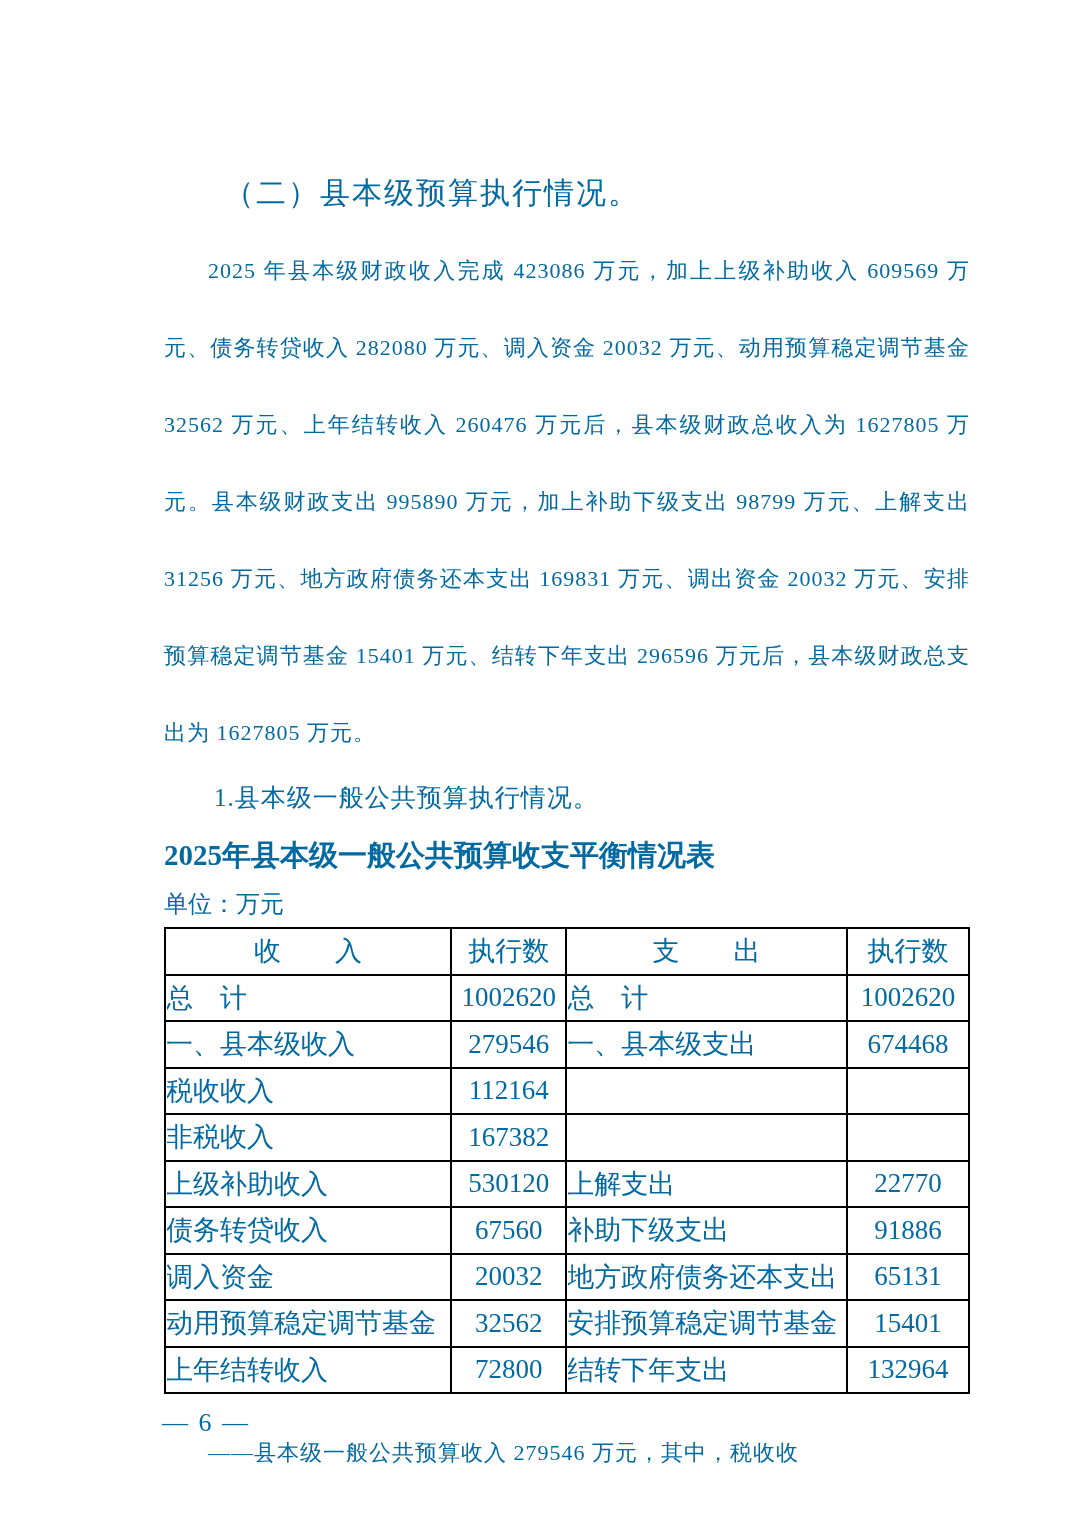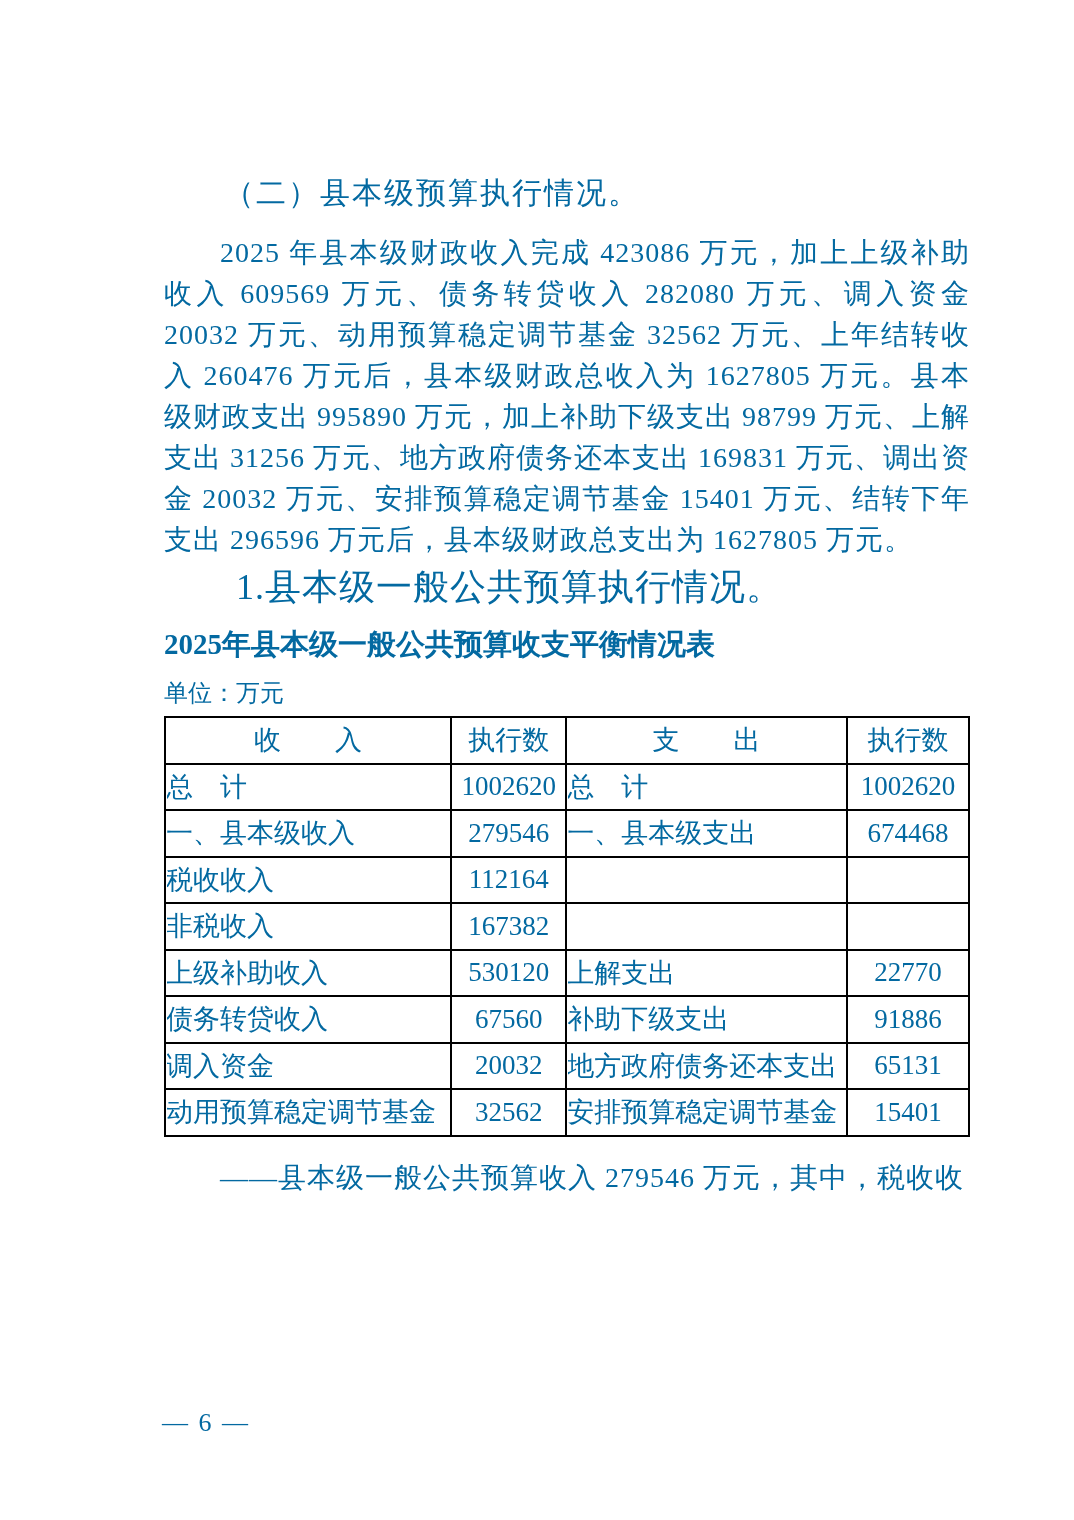--- a/index.html
+++ b/index.html
@@ -20,30 +20,30 @@
     width: 806px;
   }
   .heading {
     font-size: 30px;
     line-height: 54px;
     margin: 0 0 12px 0;
     text-indent: 2em;
     letter-spacing: 2px;
   }
   .body-para {
-    font-size: 28px;
-    line-height: 41px;
+    font-size: 22px;
+    line-height: 77px;
     margin: 0;
     text-indent: 2em;
     text-align: justify;
     text-justify: inter-character;
     letter-spacing: 1px;
   }
   .subheading {
-    font-size: 36px;
+    font-size: 25px;
     line-height: 54px;
     margin: 0;
     text-indent: 2em;
     letter-spacing: 1px;
   }
   .table-title {
     font-family: Liberation Serif, serif;
     font-weight: bold;
     font-size: 29px;
     line-height: 40px;
@@ -157,20 +157,26 @@
             <td class="c-num">20032</td>
             <td class="c-label">地方政府债务还本支出</td>
             <td class="c-num">65131</td>
           </tr>
           <tr>
             <td class="c-label">动用预算稳定调节基金</td>
             <td class="c-num">32562</td>
             <td class="c-label">安排预算稳定调节基金</td>
             <td class="c-num">15401</td>
           </tr>
+          <tr>
+            <td class="c-label">上年结转收入</td>
+            <td class="c-num">72800</td>
+            <td class="c-label">结转下年支出</td>
+            <td class="c-num">132964</td>
+          </tr>
         </tbody>
     </table>
 
     <p class="body-para closing">——县本级一般公共预算收入 279546 万元，其中，税收收</p>
 
   </div>
 
   <div class="page-number">— 6 —</div>
 </div>
 

